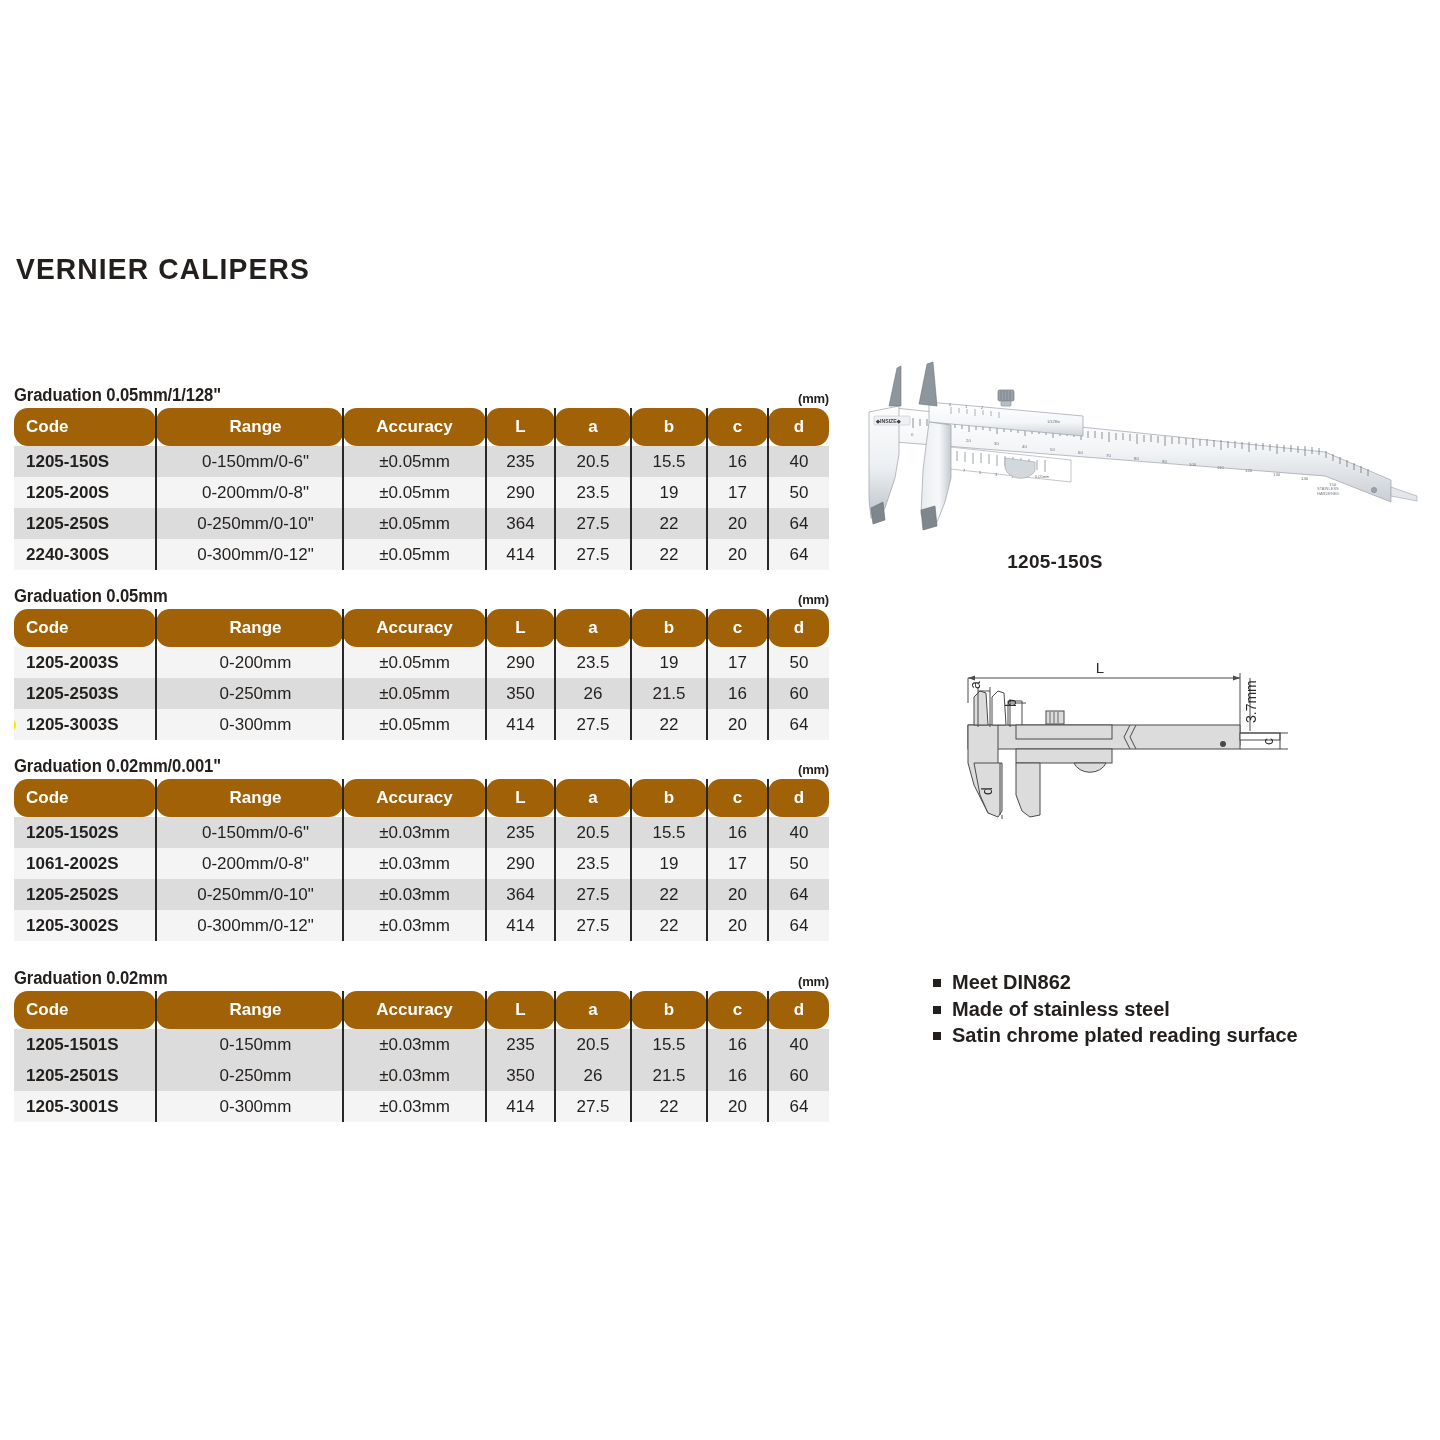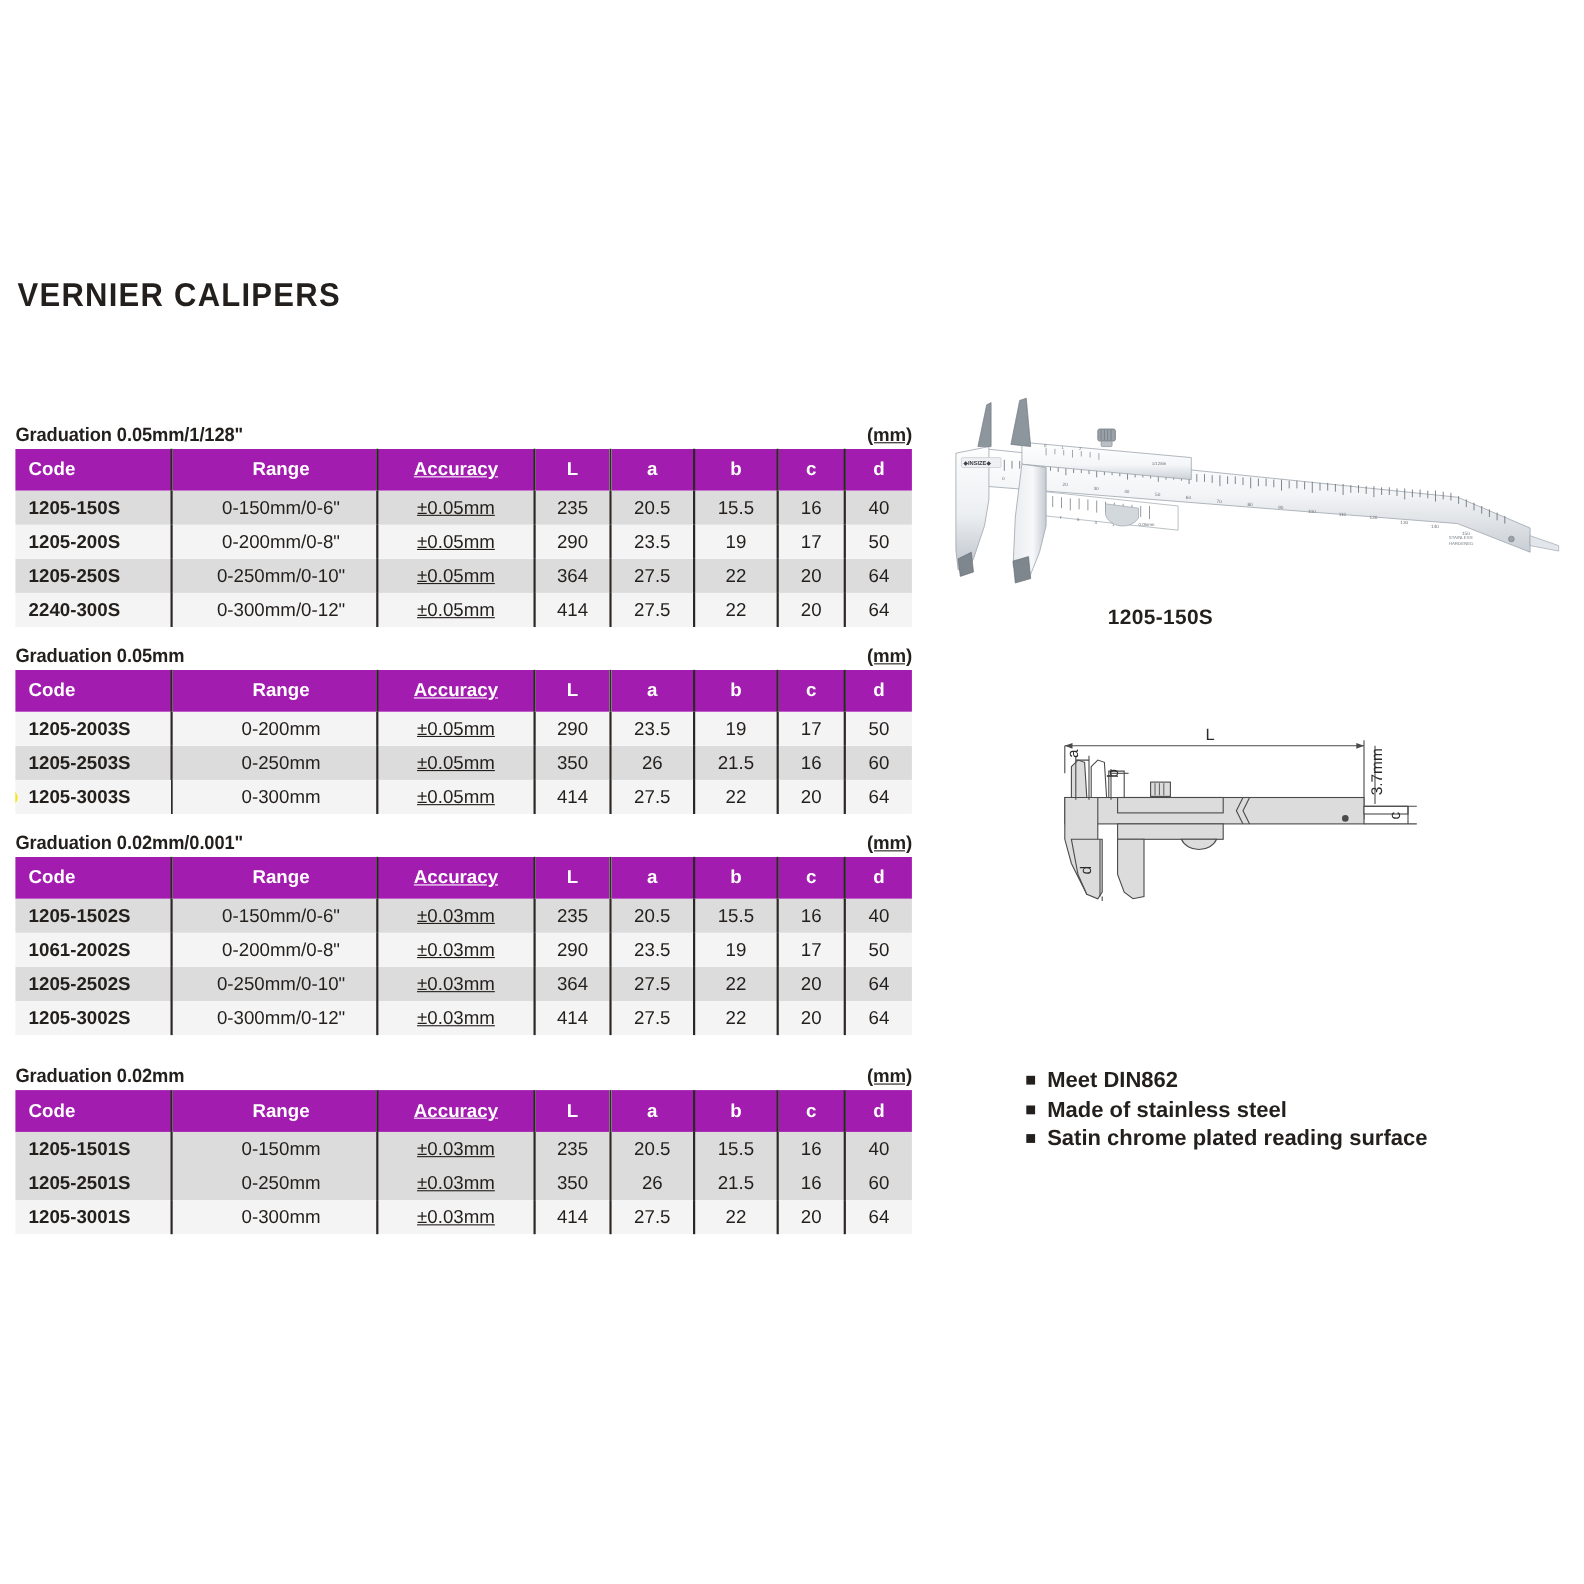--- a/index.html
+++ b/index.html
@@ -46,56 +46,56 @@
   }
   .block-caption {
     font-size: 17.5px;
     font-weight: bold;
     letter-spacing: -0.1px;
     transform: scaleX(0.95);
     transform-origin: left bottom;
     white-space: nowrap;
   }
   .unit-label {
-    font-size: 17px;
+    font-size: 13px;
     font-weight: bold;
     letter-spacing: -0.2px;
-    text-decoration: underline;
   }
 
   table.spec {
     border-collapse: collapse;
     width: 815px;
     table-layout: fixed;
     font-size: 17px;
   }
   table.spec th, table.spec td {
     border-left: 2.2px solid #2b2724;
     padding: 0;
     height: 31px;
     line-height: 31px;
     white-space: nowrap;
     overflow: hidden;
   }
   table.spec th:first-child, table.spec td:first-child {
     border-left: none;
   }
   table.spec thead th {
-    background: #a21caf;
+    background: #a16207;
     color: #ffffff;
     font-weight: bold;
     border-left-color: #2b2724;
     height: 38px;
     line-height: 32px;
+    border-radius: 14px;
   }
 
   
   .c-code   { width: 142px; text-align: left;   padding-left: 12px !important; font-weight: bold; }
   .c-range  { width: 187px; text-align: center;   padding-left: 12px !important; }
-  .c-acc    { width: 143px; text-align: center; text-decoration: underline; }
+  .c-acc    { width: 143px; text-align: center; }
   .c-L      { width:  69px; text-align: center; }
   .c-a      { width:  76px; text-align: center; }
   .c-b      { width:  76px; text-align: center; }
   .c-c      { width:  61px; text-align: center; }
   .c-d      { width:  61px; text-align: center; }
 
   table.spec tbody tr.odd  td { background: #dcdcdc; }
   table.spec tbody tr.even td { background: #f4f4f4; }
 
   

